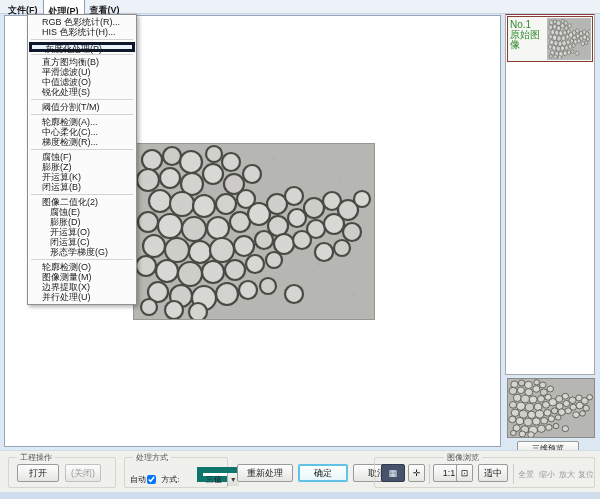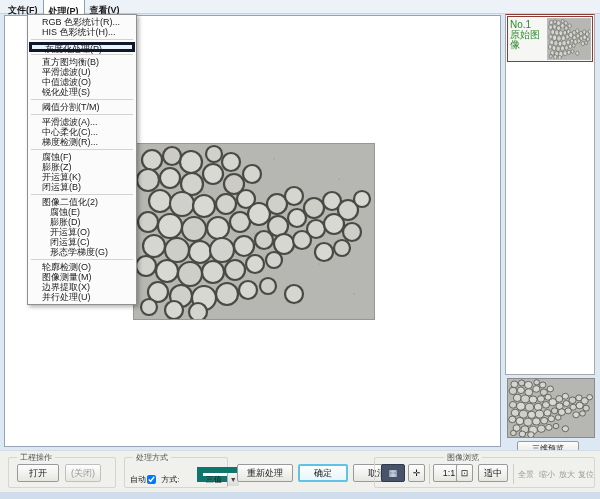--- a/index.html
+++ b/index.html
@@ -169,21 +169,21 @@
     <div class="msep"></div>
     <div class="mitem sel">灰度化处理(P)...</div>
     <div class="msep"></div>
     <div class="mitem">直方图均衡(B)</div>
     <div class="mitem">平滑滤波(U)</div>
     <div class="mitem">中值滤波(O)</div>
     <div class="mitem">锐化处理(S)</div>
     <div class="msep"></div>
     <div class="mitem">阈值分割(T/M)</div>
     <div class="msep"></div>
-    <div class="mitem">平滑滤波(A)...</div>
+    <div class="mitem">轮廓检测(A)...</div>
     <div class="mitem">中心柔化(C)...</div>
     <div class="mitem">梯度检测(R)...</div>
     <div class="msep"></div>
     <div class="mitem">腐蚀(F)</div>
     <div class="mitem">膨胀(Z)</div>
     <div class="mitem">开运算(K)</div>
     <div class="mitem">闭运算(B)</div>
     <div class="msep"></div>
     <div class="mitem">图像二值化(2)</div>
     <div class="mitem ind">腐蚀(E)</div>

